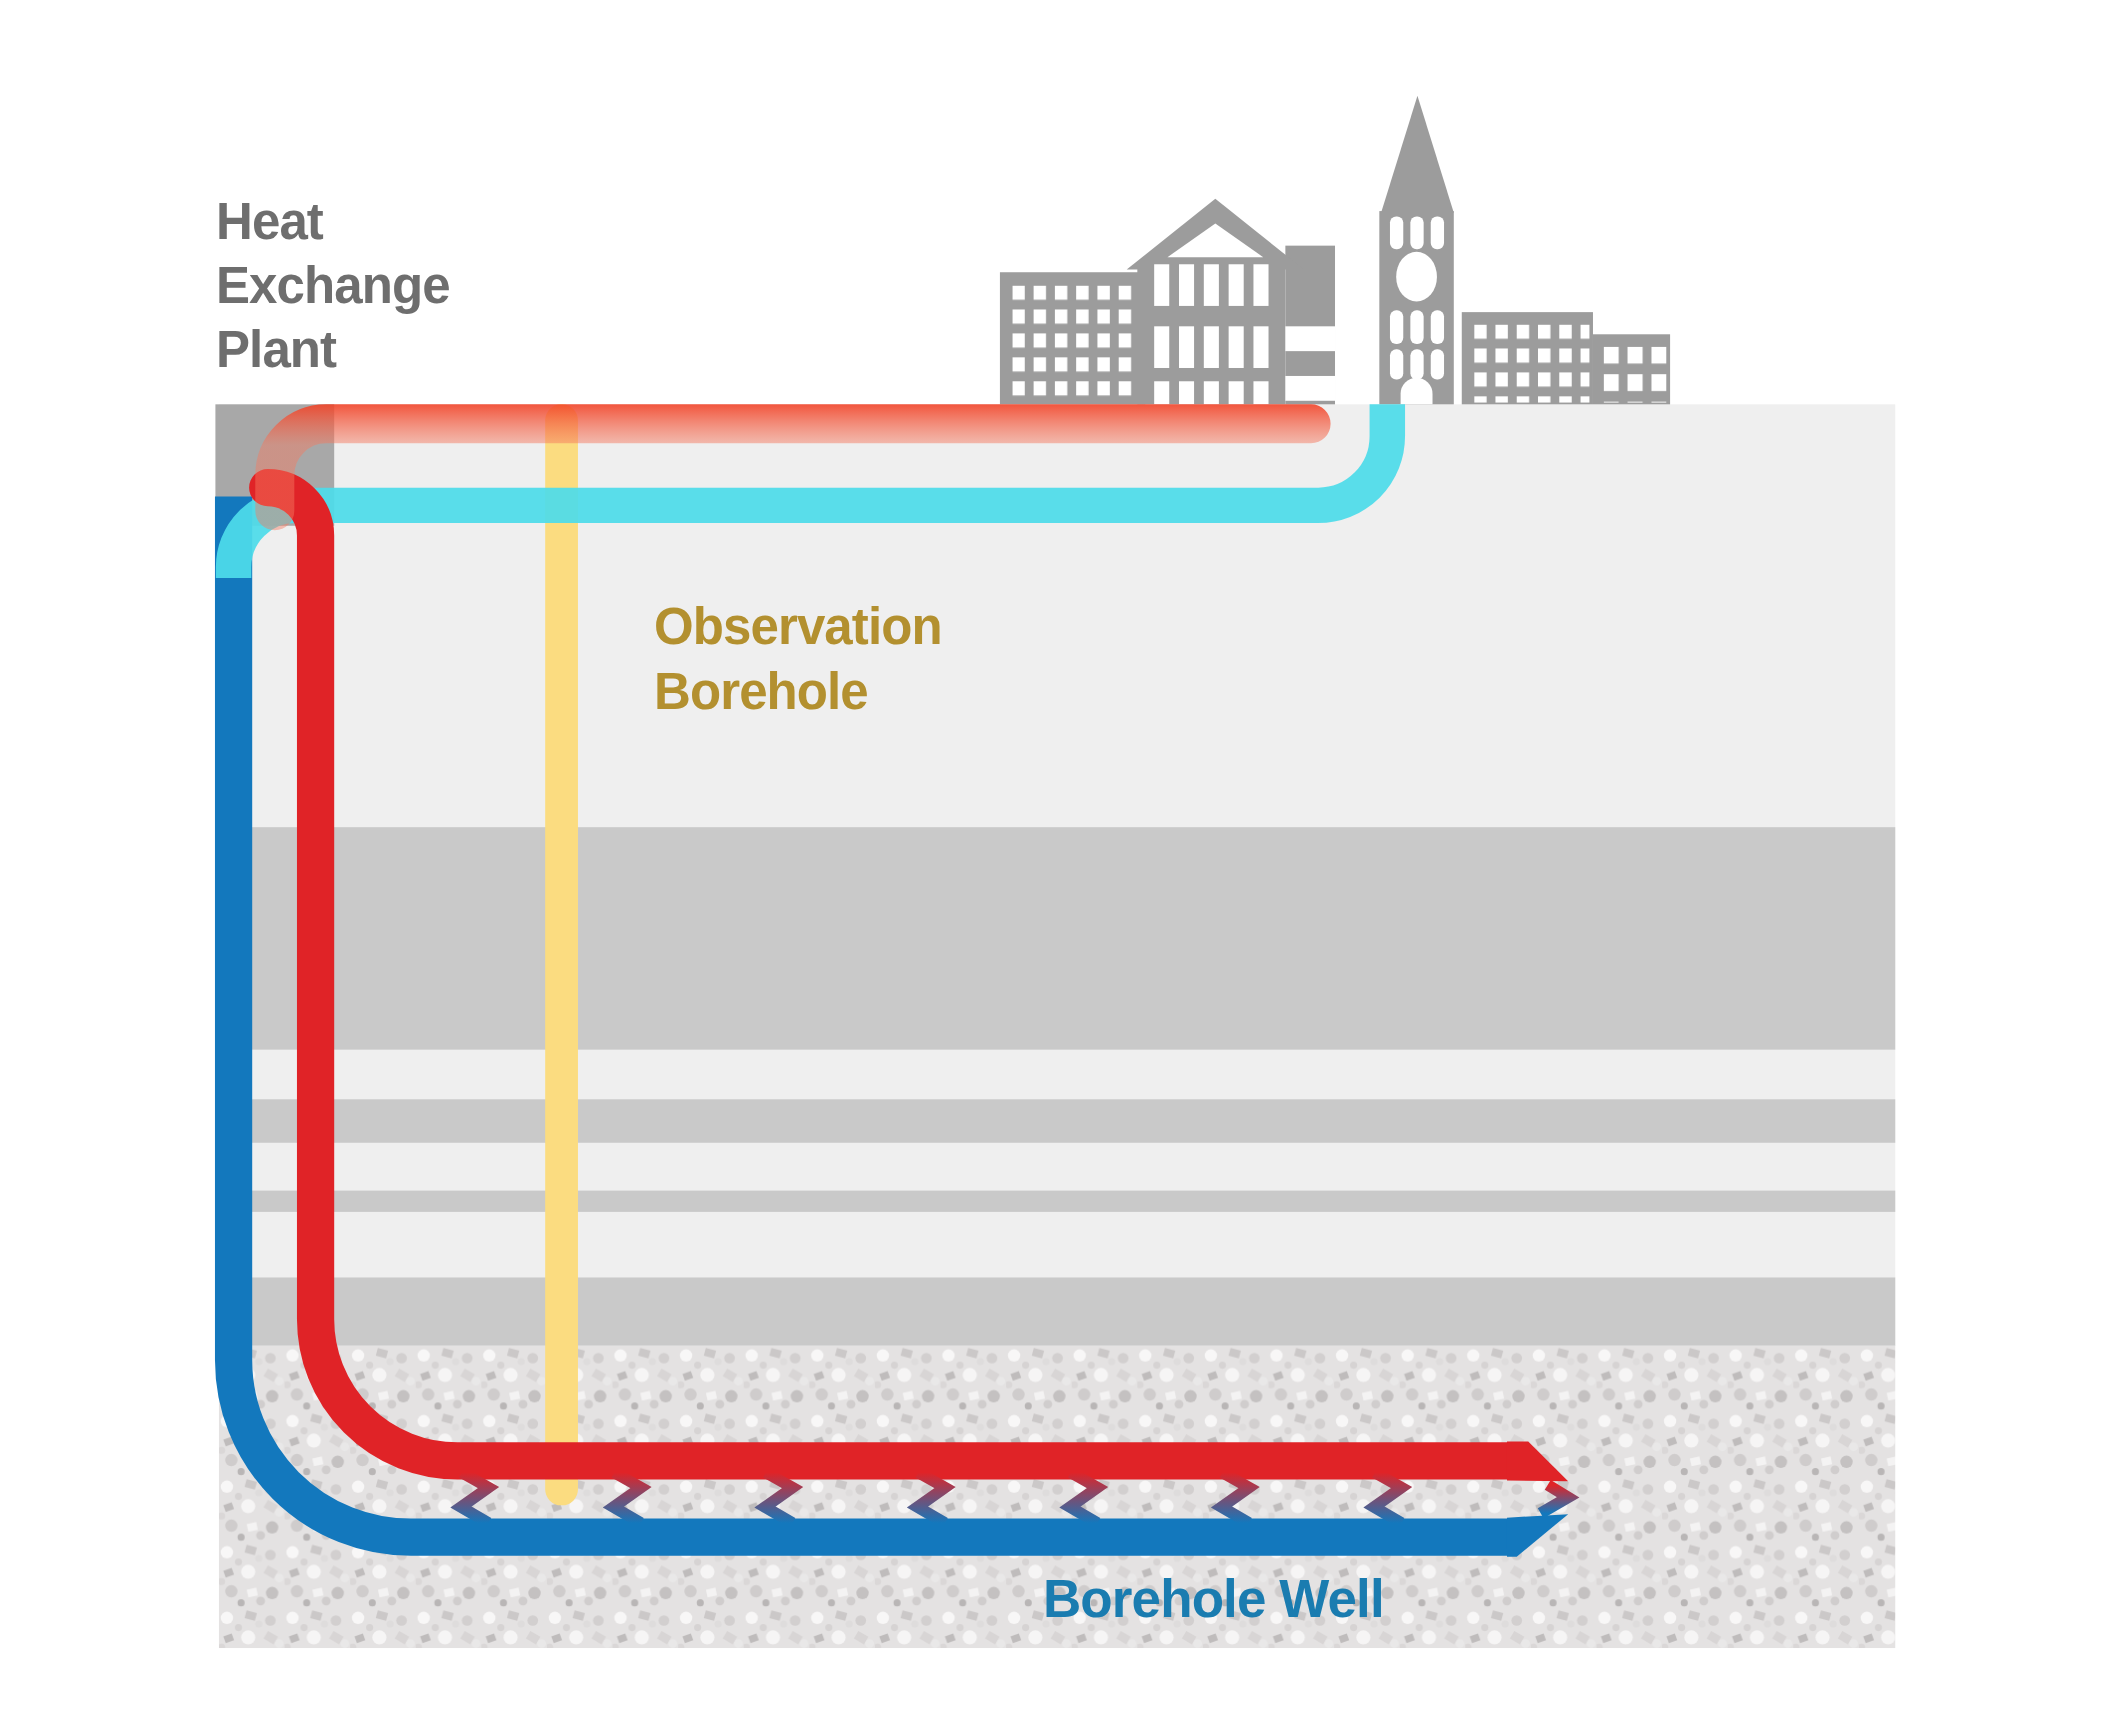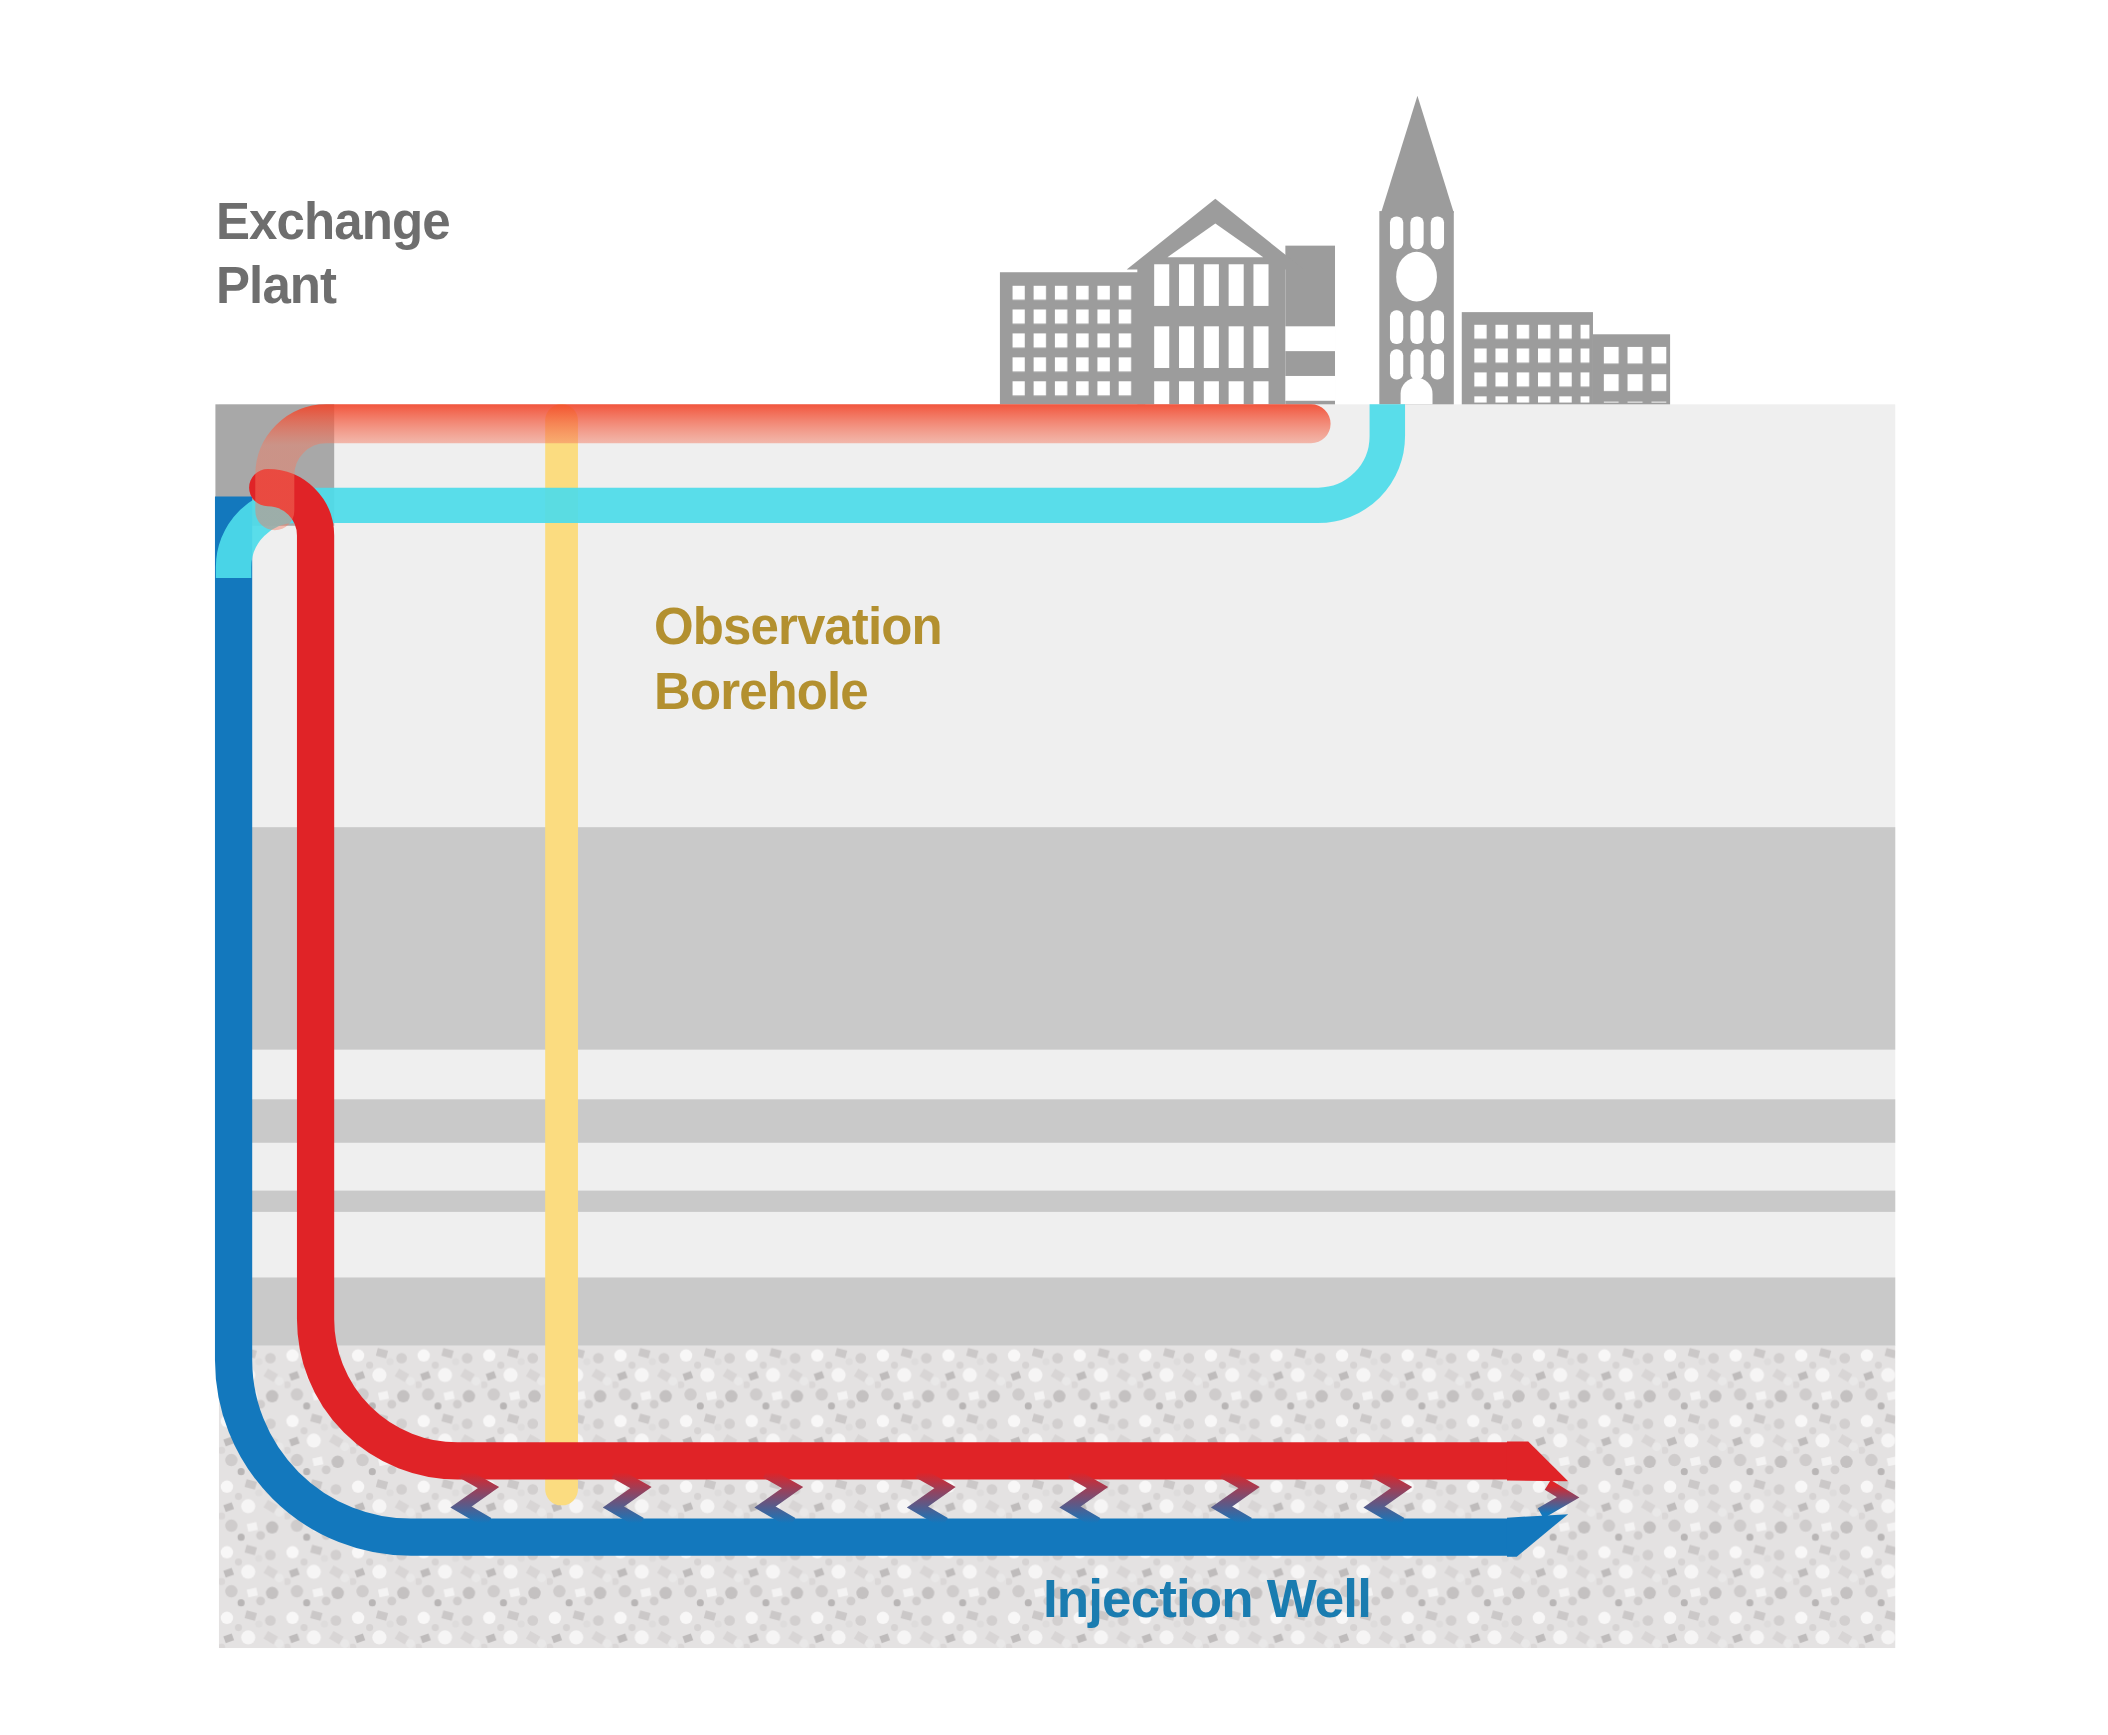--- a/index.html
+++ b/index.html
@@ -185,26 +185,27 @@
       <use href="#zz" transform="translate(878,1661)"></use>
       <use href="#zz" transform="translate(1050,1661)"></use>
       <use href="#zz" transform="translate(1222,1661)"></use>
       <use href="#zz" transform="translate(1393,1661)"></use>
       <use href="#zz" transform="translate(1565,1661)"></use>
       <path d="M 1746,1675 L 1769,1689 L 1738,1707" fill="none" stroke="url(#zg)" stroke-width="13"></path>
     </g>
   </svg>
 
   <div class="label label-plant">
+    <div>Heat</div>
     <div>Exchange</div>
     <div>Plant</div>
   </div>
 
   <div class="label label-observation">
     <div>Observation</div>
     <div>Borehole</div>
   </div>
 
 
-  <div class="label label-injection">Injection Well</div>
+  <div class="label label-injection">Borehole Well</div>
 
 </div>
 
 
 </body></html>

